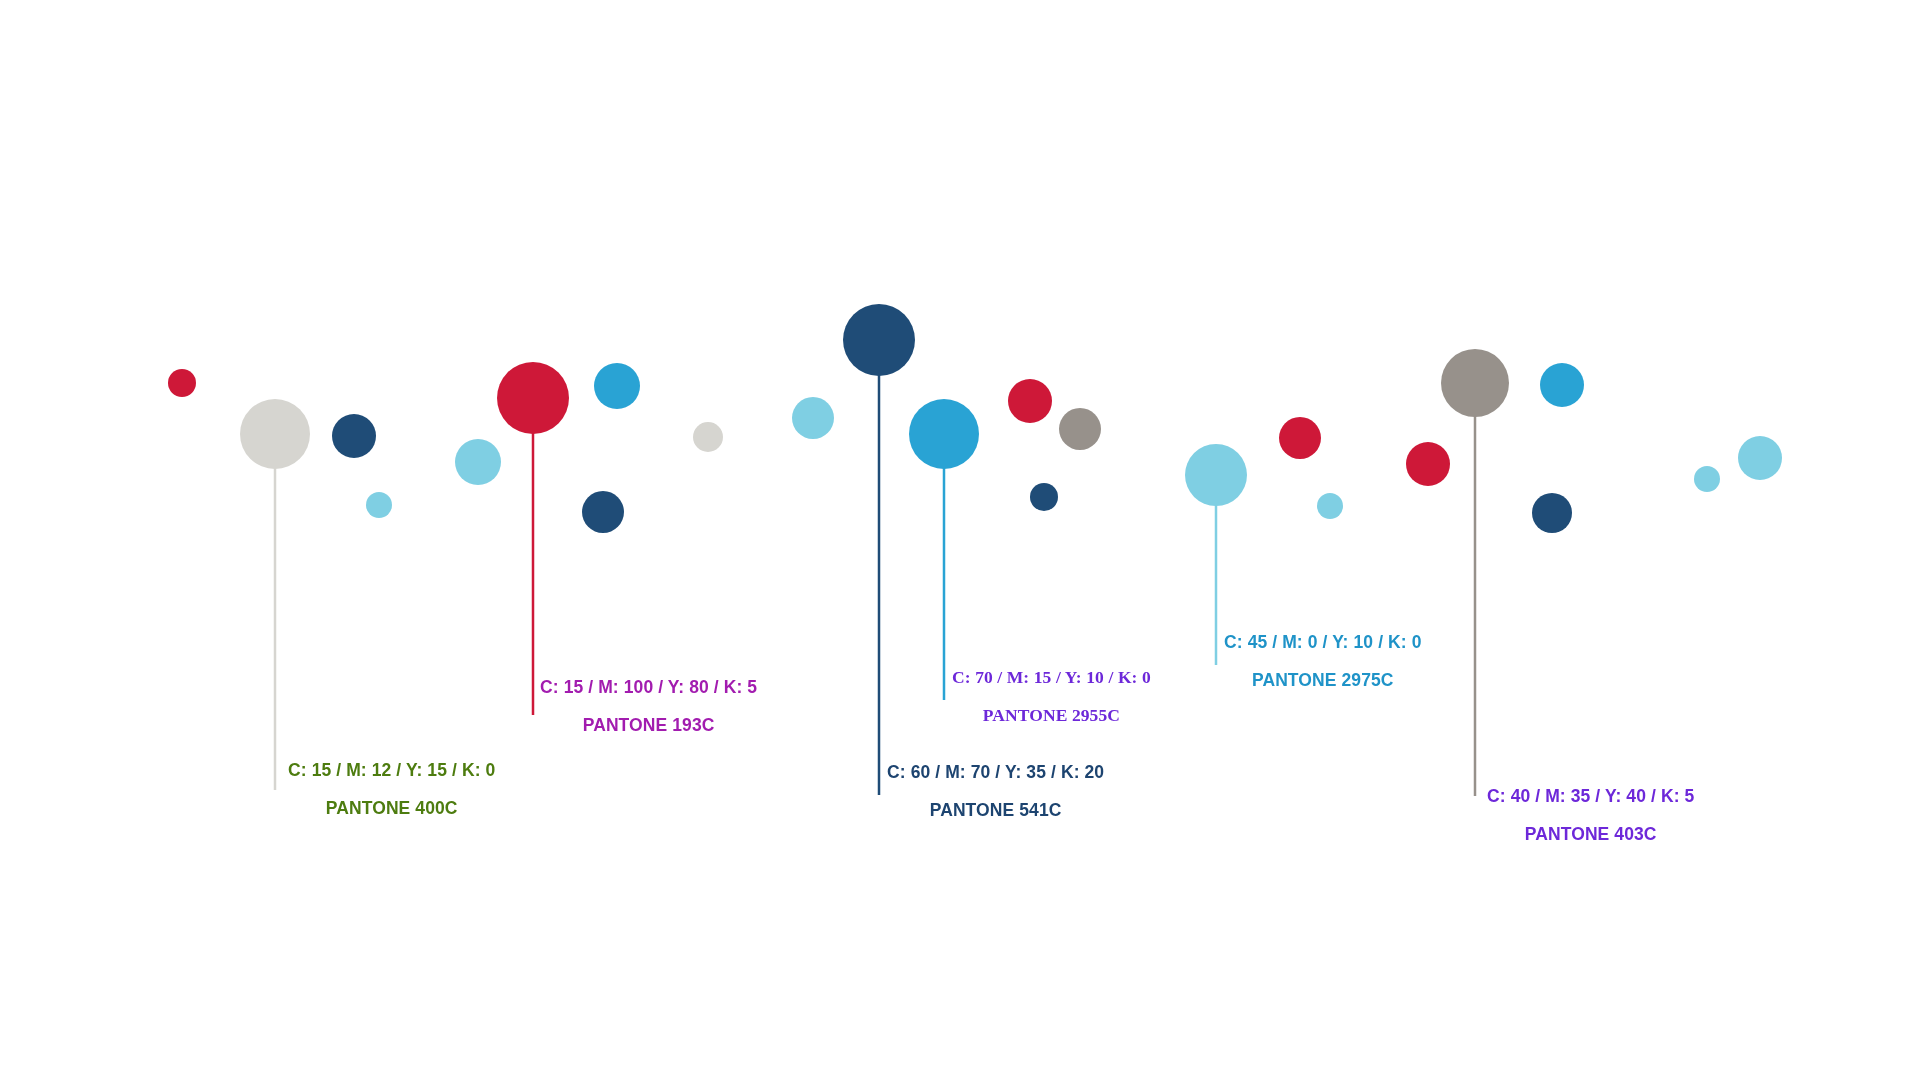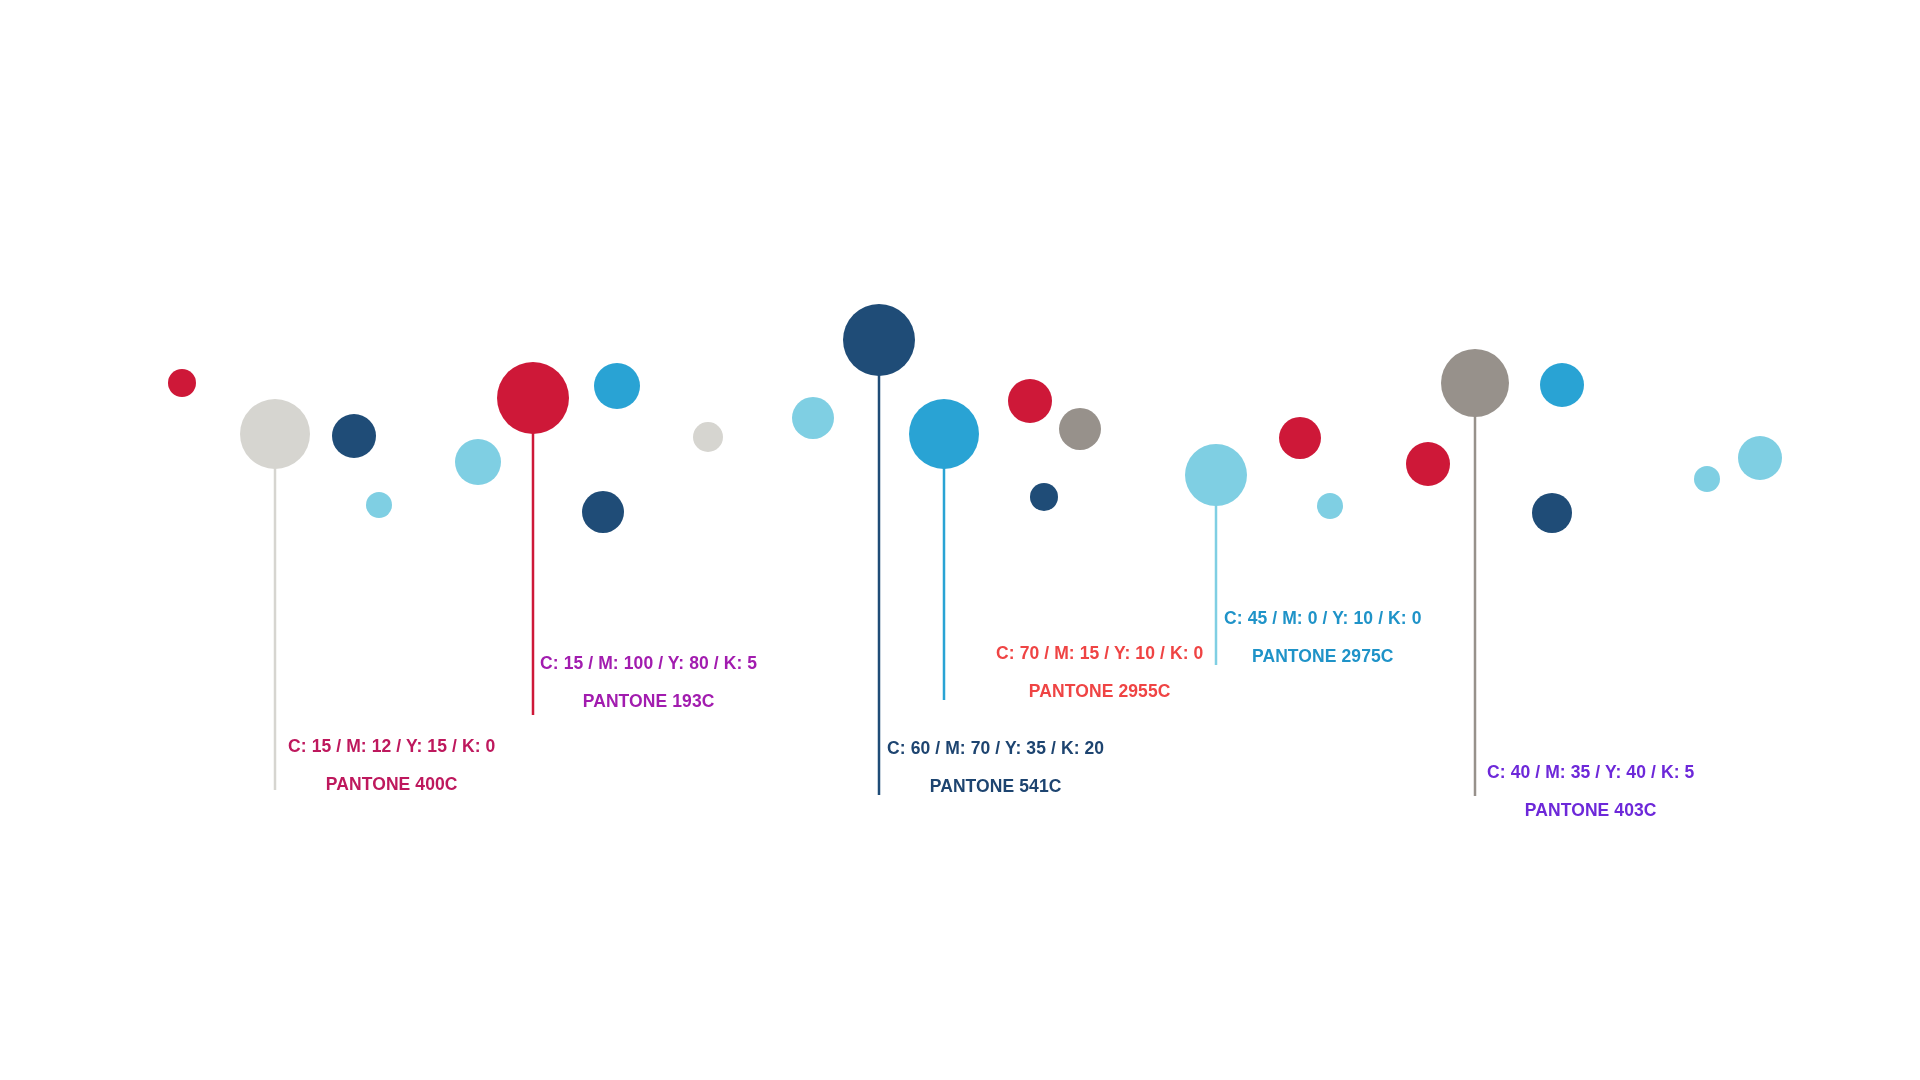--- a/index.html
+++ b/index.html
@@ -27,20 +27,21 @@
     width: 1920px;
     height: 1080px;
     display: block;
   }
   .swatch-label {
     position: absolute;
     white-space: nowrap;
     font-family: "Liberation Sans", sans-serif;
     font-weight: 700;
     line-height: 1.0;
+    margin-top: 24px;
   }
   .swatch-label .cmyk-line {
     display: block;
     font-size: 17.5px;
     letter-spacing: 0.1px;
     margin-bottom: 20px;
   }
   .swatch-label .pantone-line {
     display: block;
     font-size: 17.5px;
@@ -86,33 +87,33 @@
         <circle cx="275" cy="434" r="35" fill="#d6d5d0"></circle>
         <circle cx="533" cy="398" r="36" fill="#ce1838"></circle>
         <circle cx="879" cy="340" r="36" fill="#1f4c77"></circle>
         <circle cx="944" cy="434" r="35" fill="#29a3d4"></circle>
         <circle cx="1216" cy="475" r="31" fill="#7fcfe3"></circle>
         <circle cx="1475" cy="383" r="34" fill="#97918b"></circle>
       </g>
   </svg>
 
   <div id="labels-layer">
-      <div class="swatch-label" style="left: 288px; top: 738px; color: #be185d;">
+      <div class="swatch-label" style="left: 288px; top: 738px; color: #4d7c0f;">
         <span class="cmyk-line">C: 15 / M: 12 / Y: 15 / K: 0</span>
         <span class="pantone-line">PANTONE 400C</span>
       </div>
       <div class="swatch-label" style="left: 540px; top: 655px; color: #a21caf;">
         <span class="cmyk-line">C: 15 / M: 100 / Y: 80 / K: 5</span>
         <span class="pantone-line">PANTONE 193C</span>
       </div>
       <div class="swatch-label" style="left: 887px; top: 740px; color: rgb(29, 68, 112);">
         <span class="cmyk-line">C: 60 / M: 70 / Y: 35 / K: 20</span>
         <span class="pantone-line">PANTONE 541C</span>
       </div>
-      <div class="swatch-label" style="left: 996px; top: 645px; color: #ef4444;">
+      <div class="swatch-label" style="left: 952px; top: 645px; color: #6d28d9; font-family: Liberation Serif, serif;">
         <span class="cmyk-line">C: 70 / M: 15 / Y: 10 / K: 0</span>
         <span class="pantone-line">PANTONE 2955C</span>
       </div>
       <div class="swatch-label" style="left: 1224px; top: 610px; color: rgb(31, 147, 200);">
         <span class="cmyk-line">C: 45 / M: 0 / Y: 10 / K: 0</span>
         <span class="pantone-line">PANTONE 2975C</span>
       </div>
       <div class="swatch-label" style="left: 1487px; top: 764px; color: #6d28d9;">
         <span class="cmyk-line">C: 40 / M: 35 / Y: 40 / K: 5</span>
         <span class="pantone-line">PANTONE 403C</span>

